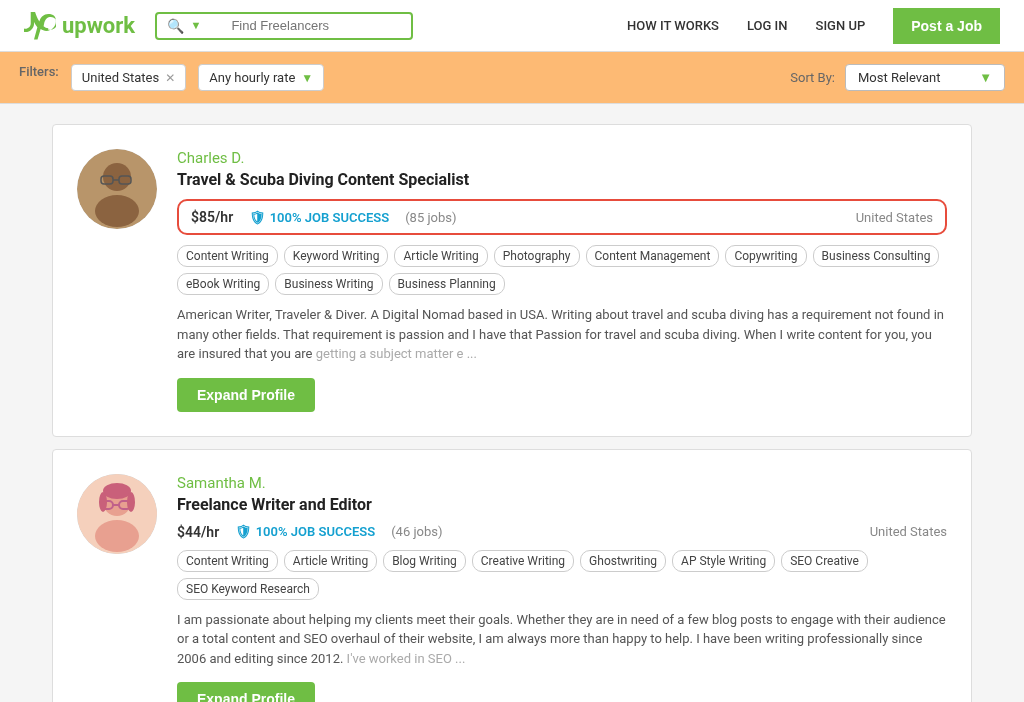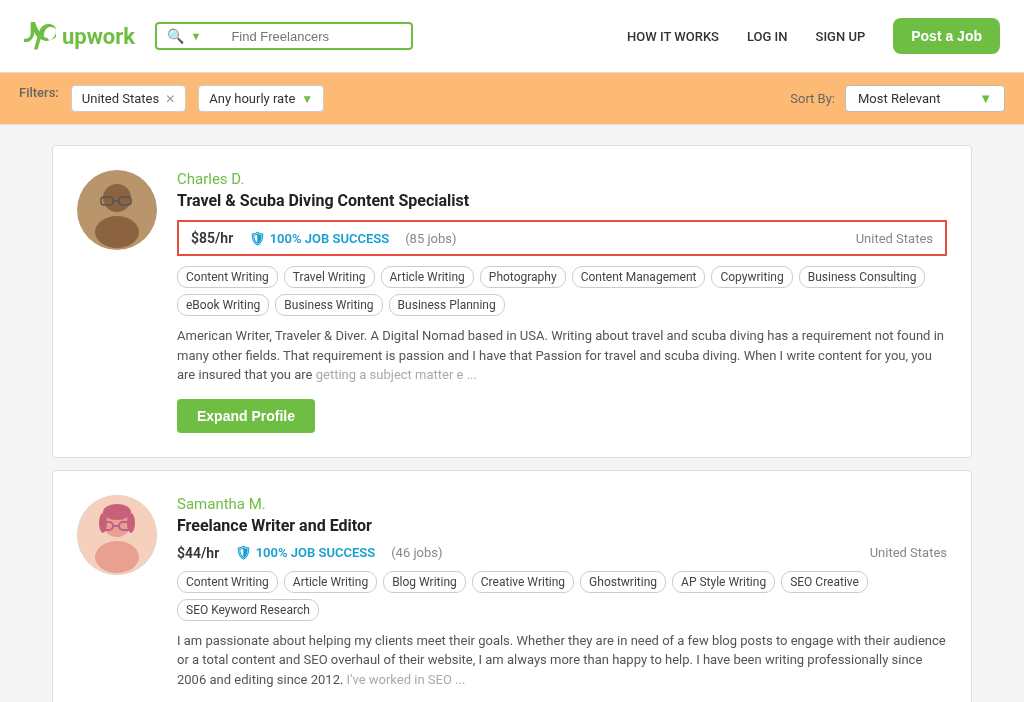--- a/index.html
+++ b/index.html
@@ -3,21 +3,21 @@
   <meta charset="utf-8">
   <style>
     * { box-sizing: border-box; margin: 0; padding: 0; }
     body { font-family: -apple-system, BlinkMacSystemFont, 'Segoe UI', Roboto, sans-serif; background: #f5f5f5; font-size: 14px; color: #333; }
 
     
     .header {
       background: #fff;
       border-bottom: 1px solid #ddd;
       padding: 0 24px;
-      height: 73px;
+      height: 52px;
       display: flex;
       align-items: center;
       gap: 20px;
     }
     .logo {
       display: flex;
       align-items: center;
       gap: 2px;
       font-size: 22px;
       font-weight: 700;
@@ -58,21 +58,21 @@
       font-size: 13px;
       color: #333;
       text-decoration: none;
       font-weight: 500;
       cursor: pointer;
     }
     .post-job-btn {
       background: #6fbe44;
       color: #fff;
       border: none;
-      border-radius: 8px;
+      border-radius: 0;
       padding: 10px 18px;
       font-size: 14px;
       font-weight: 600;
       cursor: pointer;
     }
 
     
     .filters-bar {
       background: #fdba74;
       border-bottom: 1px solid #ddd;
@@ -188,21 +188,21 @@
 
     
     .stats-row {
       display: flex;
       align-items: center;
       gap: 16px;
       margin-bottom: 10px;
     }
     .stats-row.highlighted {
       border: 2px solid #e74c3c;
-      border-radius: 0;
+      border-radius: 10px;
       padding: 8px 12px;
       margin-bottom: 10px;
     }
     .rate {
       font-size: 14px;
       font-weight: 600;
       color: #333;
     }
     .job-success {
       display: flex;
@@ -347,21 +347,21 @@
           <span class="shield-icon">🛡</span>
           <span>100% JOB SUCCESS</span>
         </span>
         <span class="jobs-count">(85 jobs)</span>
         <span class="location">United States</span>
       </div>
 
       
       <div class="skills-row">
         <span class="skill-tag">Content Writing</span>
-        <span class="skill-tag">Travel Writing</span>
+        <span class="skill-tag">Keyword Writing</span>
         <span class="skill-tag">Article Writing</span>
         <span class="skill-tag">Photography</span>
         <span class="skill-tag">Content Management</span>
         <span class="skill-tag">Copywriting</span>
         <span class="skill-tag">Business Consulting</span>
         <span class="skill-tag">eBook Writing</span>
         <span class="skill-tag">Business Writing</span>
         <span class="skill-tag">Business Planning</span>
       </div>
 

